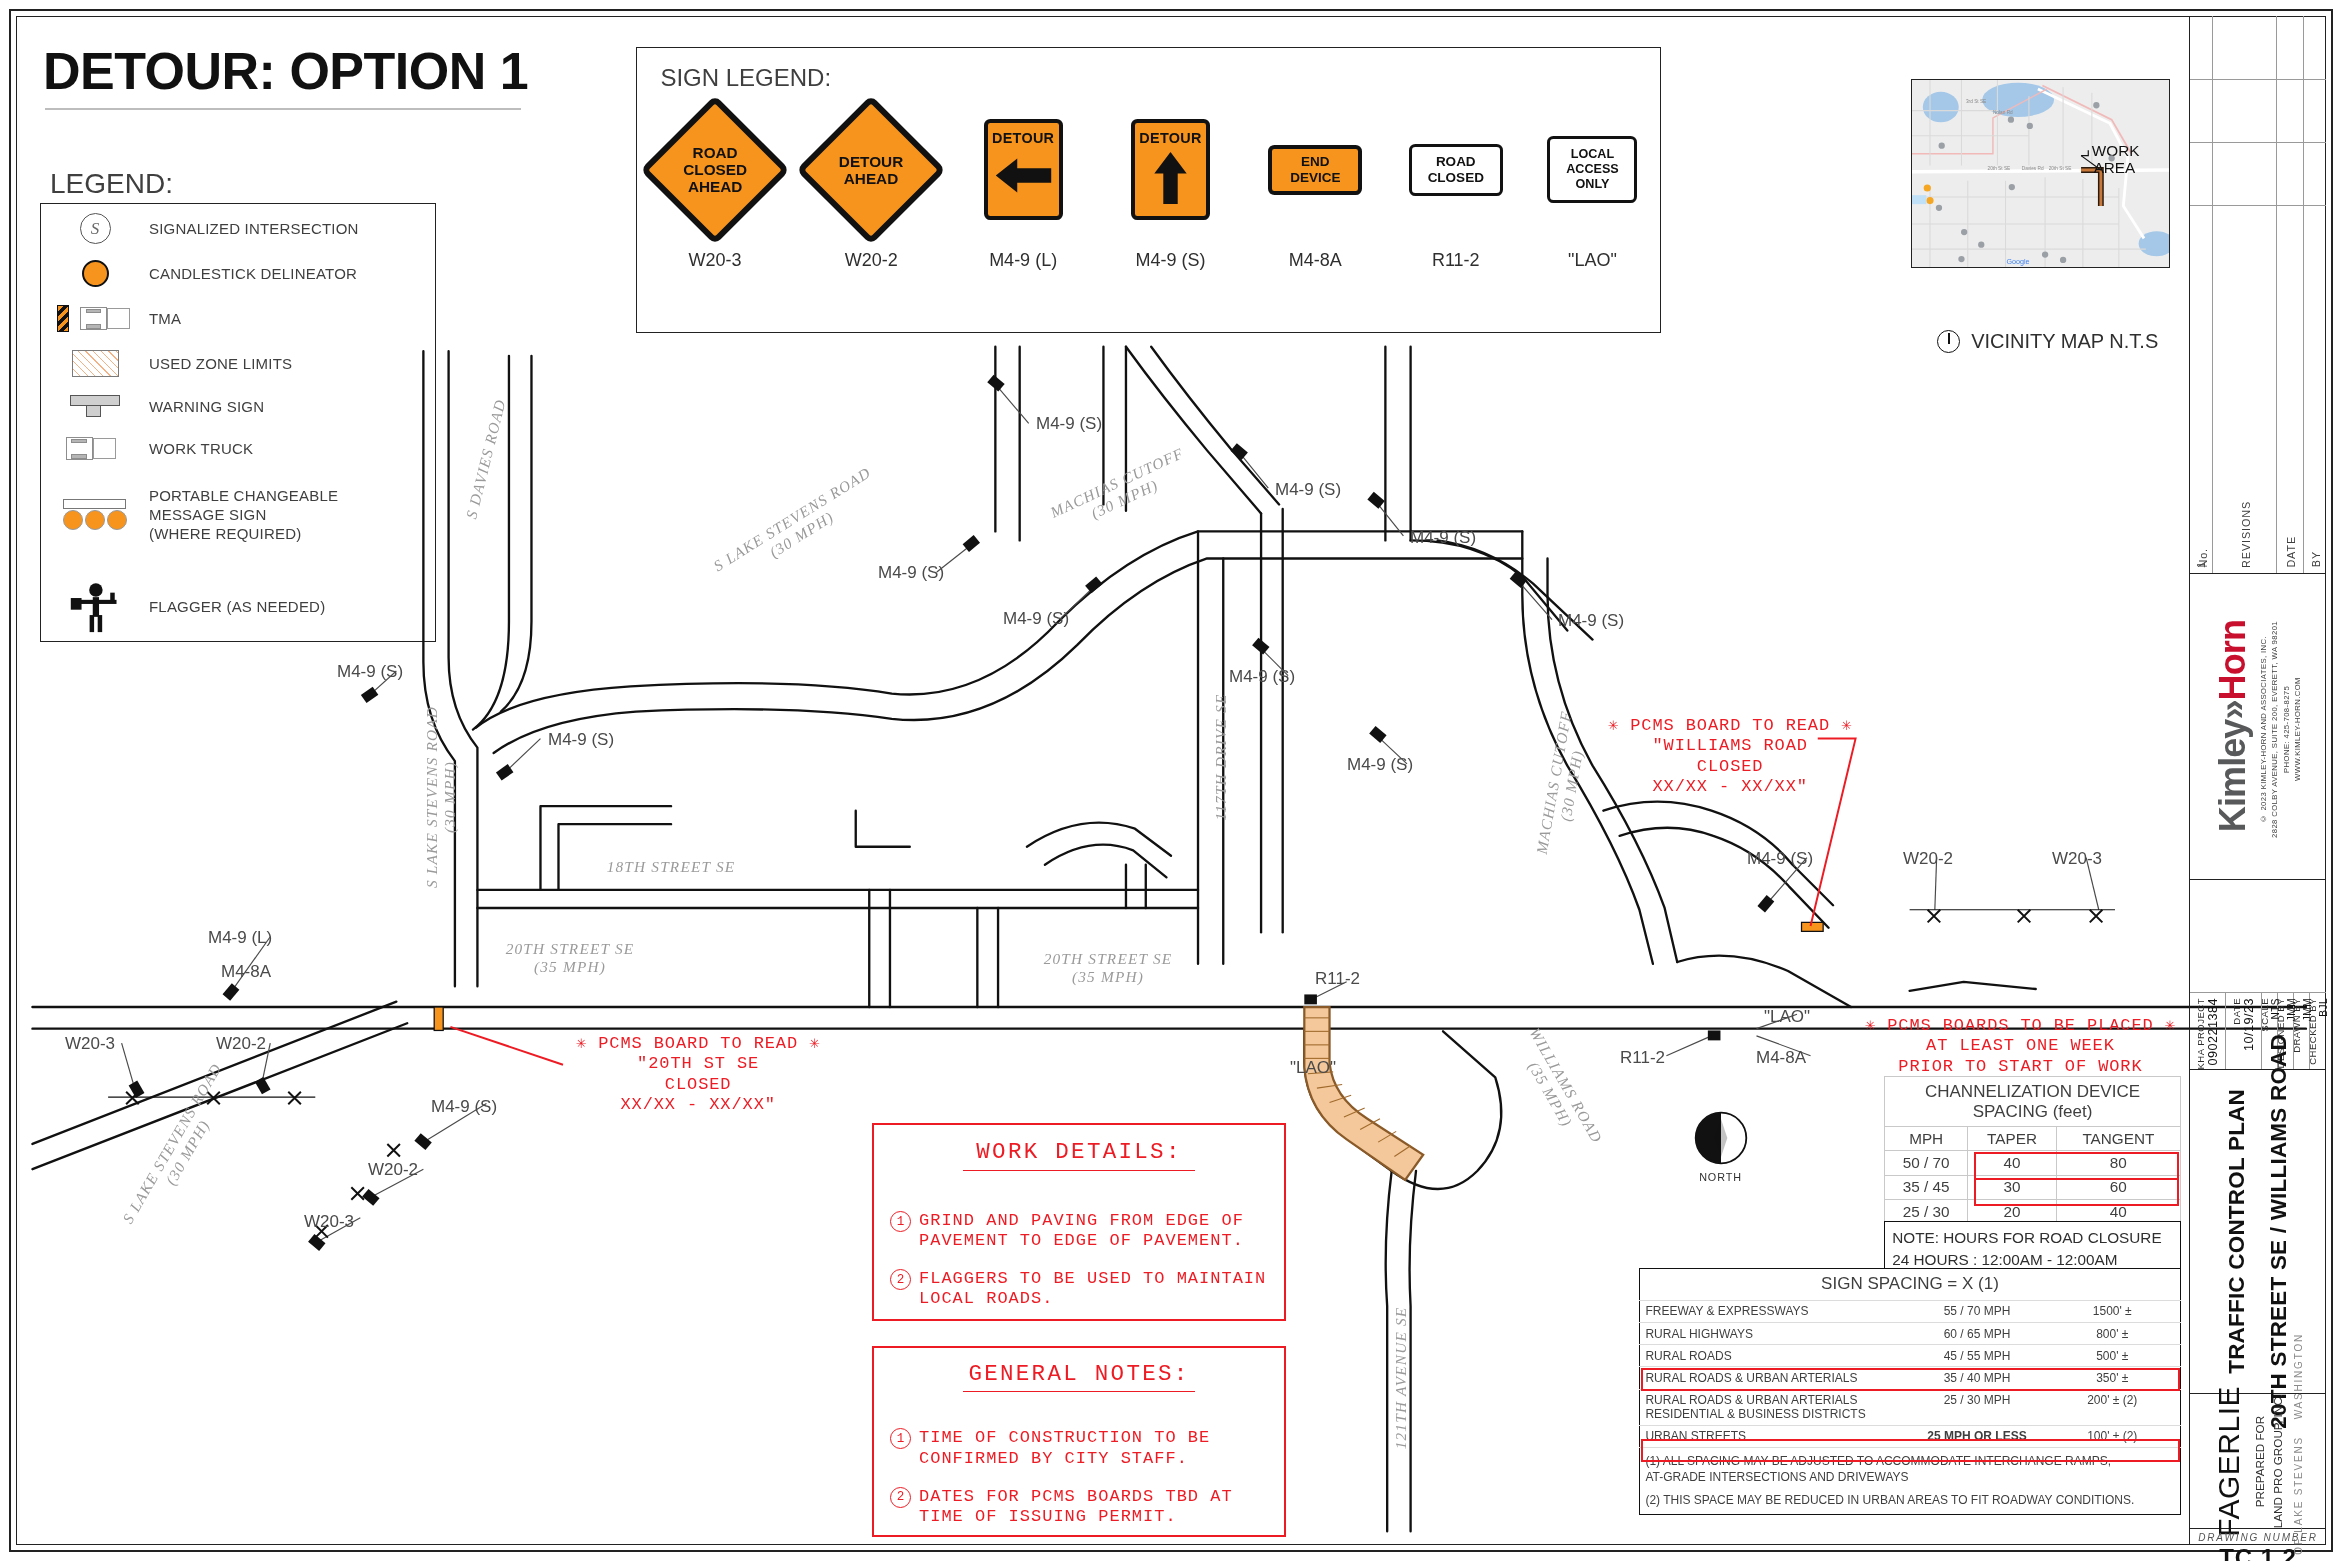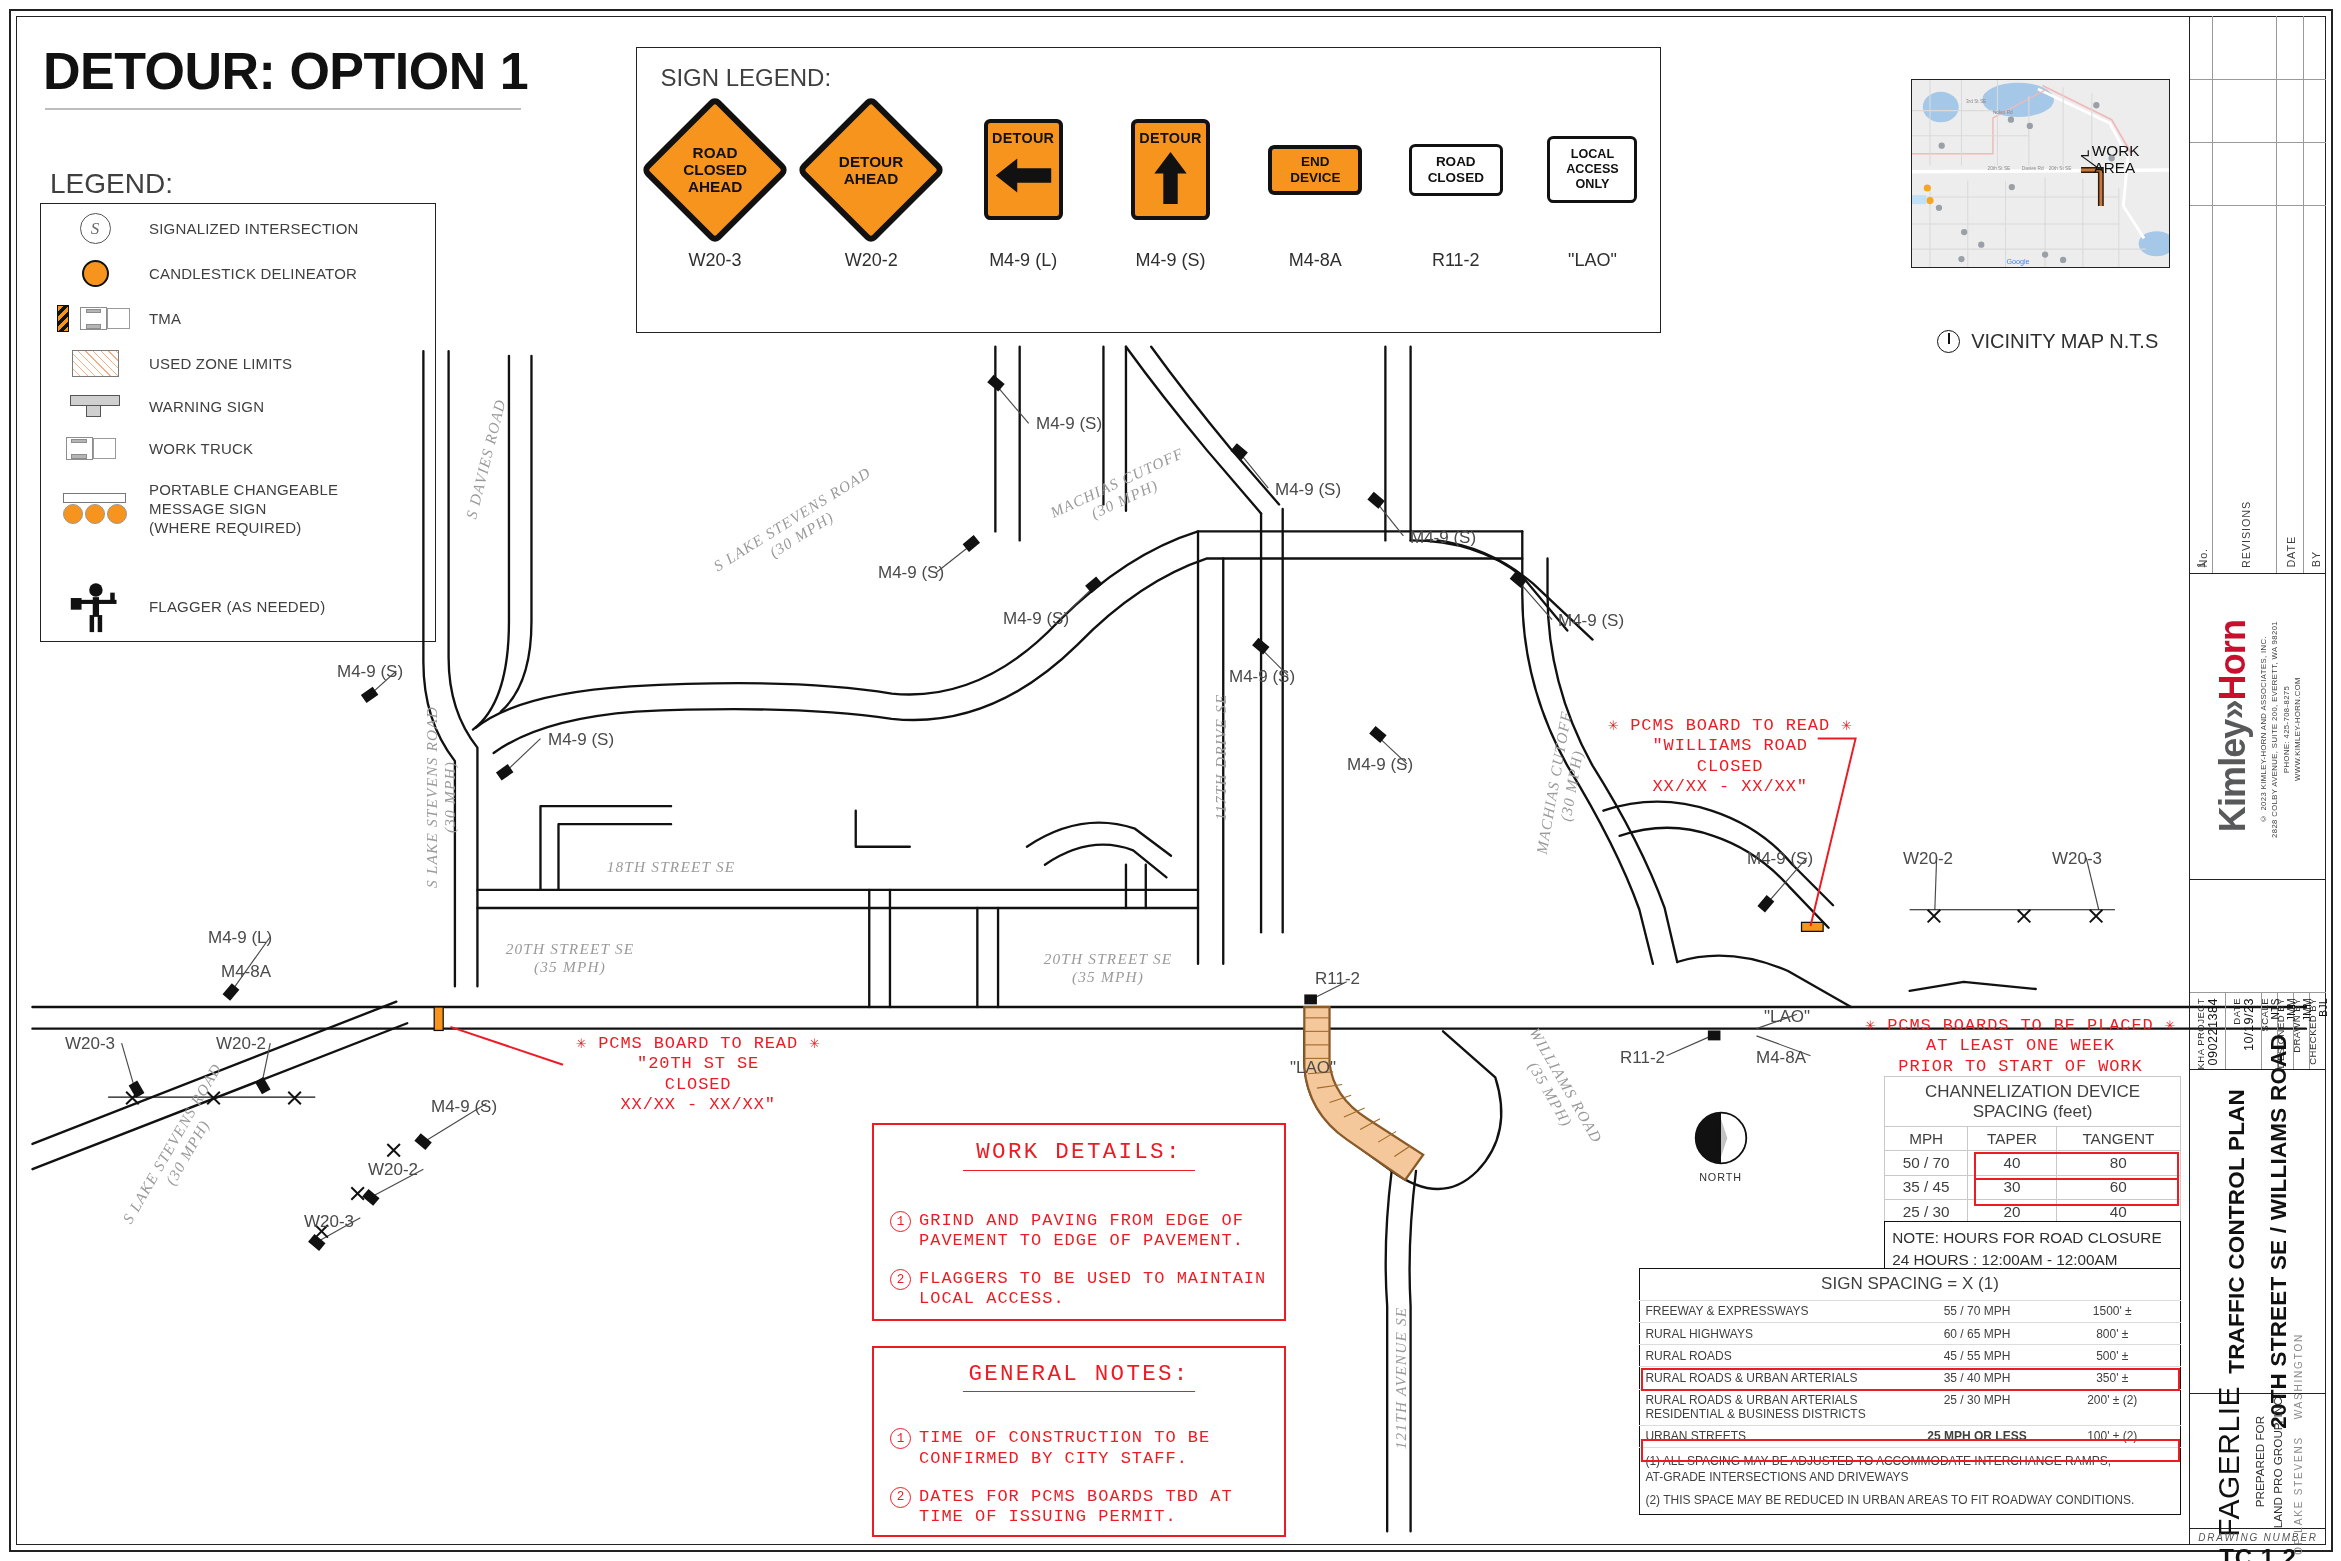--- a/index.html
+++ b/index.html
@@ -255,21 +255,21 @@
           <div class="sym-truck">
               <div class="cab"></div>
               <div class="bed"></div>
               <div class="ax1"></div>
               <div class="ax2"></div>
             </div>
         </div>
         <div class="lg-txt">WORK TRUCK</div>
       </div>
 
-      <div class="lg-item" style="left:0;top:276px;width:100%;">
+      <div class="lg-item" style="left:0;top:282px;width:100%;">
         <div class="lg-sym">
           <div class="sym-pcms">
               <div class="panel"></div>
             <div class="d" style="left:0.9px;"></div>
               <div class="d" style="left:22.5px;"></div>
               <div class="d" style="left:44px;"></div>
           </div>
         </div>
         <div class="lg-txt">PORTABLE CHANGEABLE
 MESSAGE SIGN
@@ -686,21 +686,21 @@
     <div class="redrule" style="width:232px;"></div>
     <div style="padding:40px 16px 0 16px;">
       <div class="note-line">
         <span class="circnum">1</span>
         <span class="rednote">GRIND AND PAVING FROM EDGE OF
 PAVEMENT TO EDGE OF PAVEMENT.</span>
       </div>
       <div class="note-line">
         <span class="circnum">2</span>
         <span class="rednote">FLAGGERS TO BE USED TO MAINTAIN
-LOCAL ACCESS.</span>
+LOCAL ROADS.</span>
       </div>
     </div>
   </div>
 
   <div class="redbox" style="left:872px;top:1346px;width:414px;height:191px;">
     <div class="redtitle" style="margin-top:12.6px;">GENERAL NOTES:</div>
     <div class="redrule" style="width:232px;"></div>
     <div style="padding:36px 16px 0 16px;">
       <div class="note-line">
         <span class="circnum">1</span>

